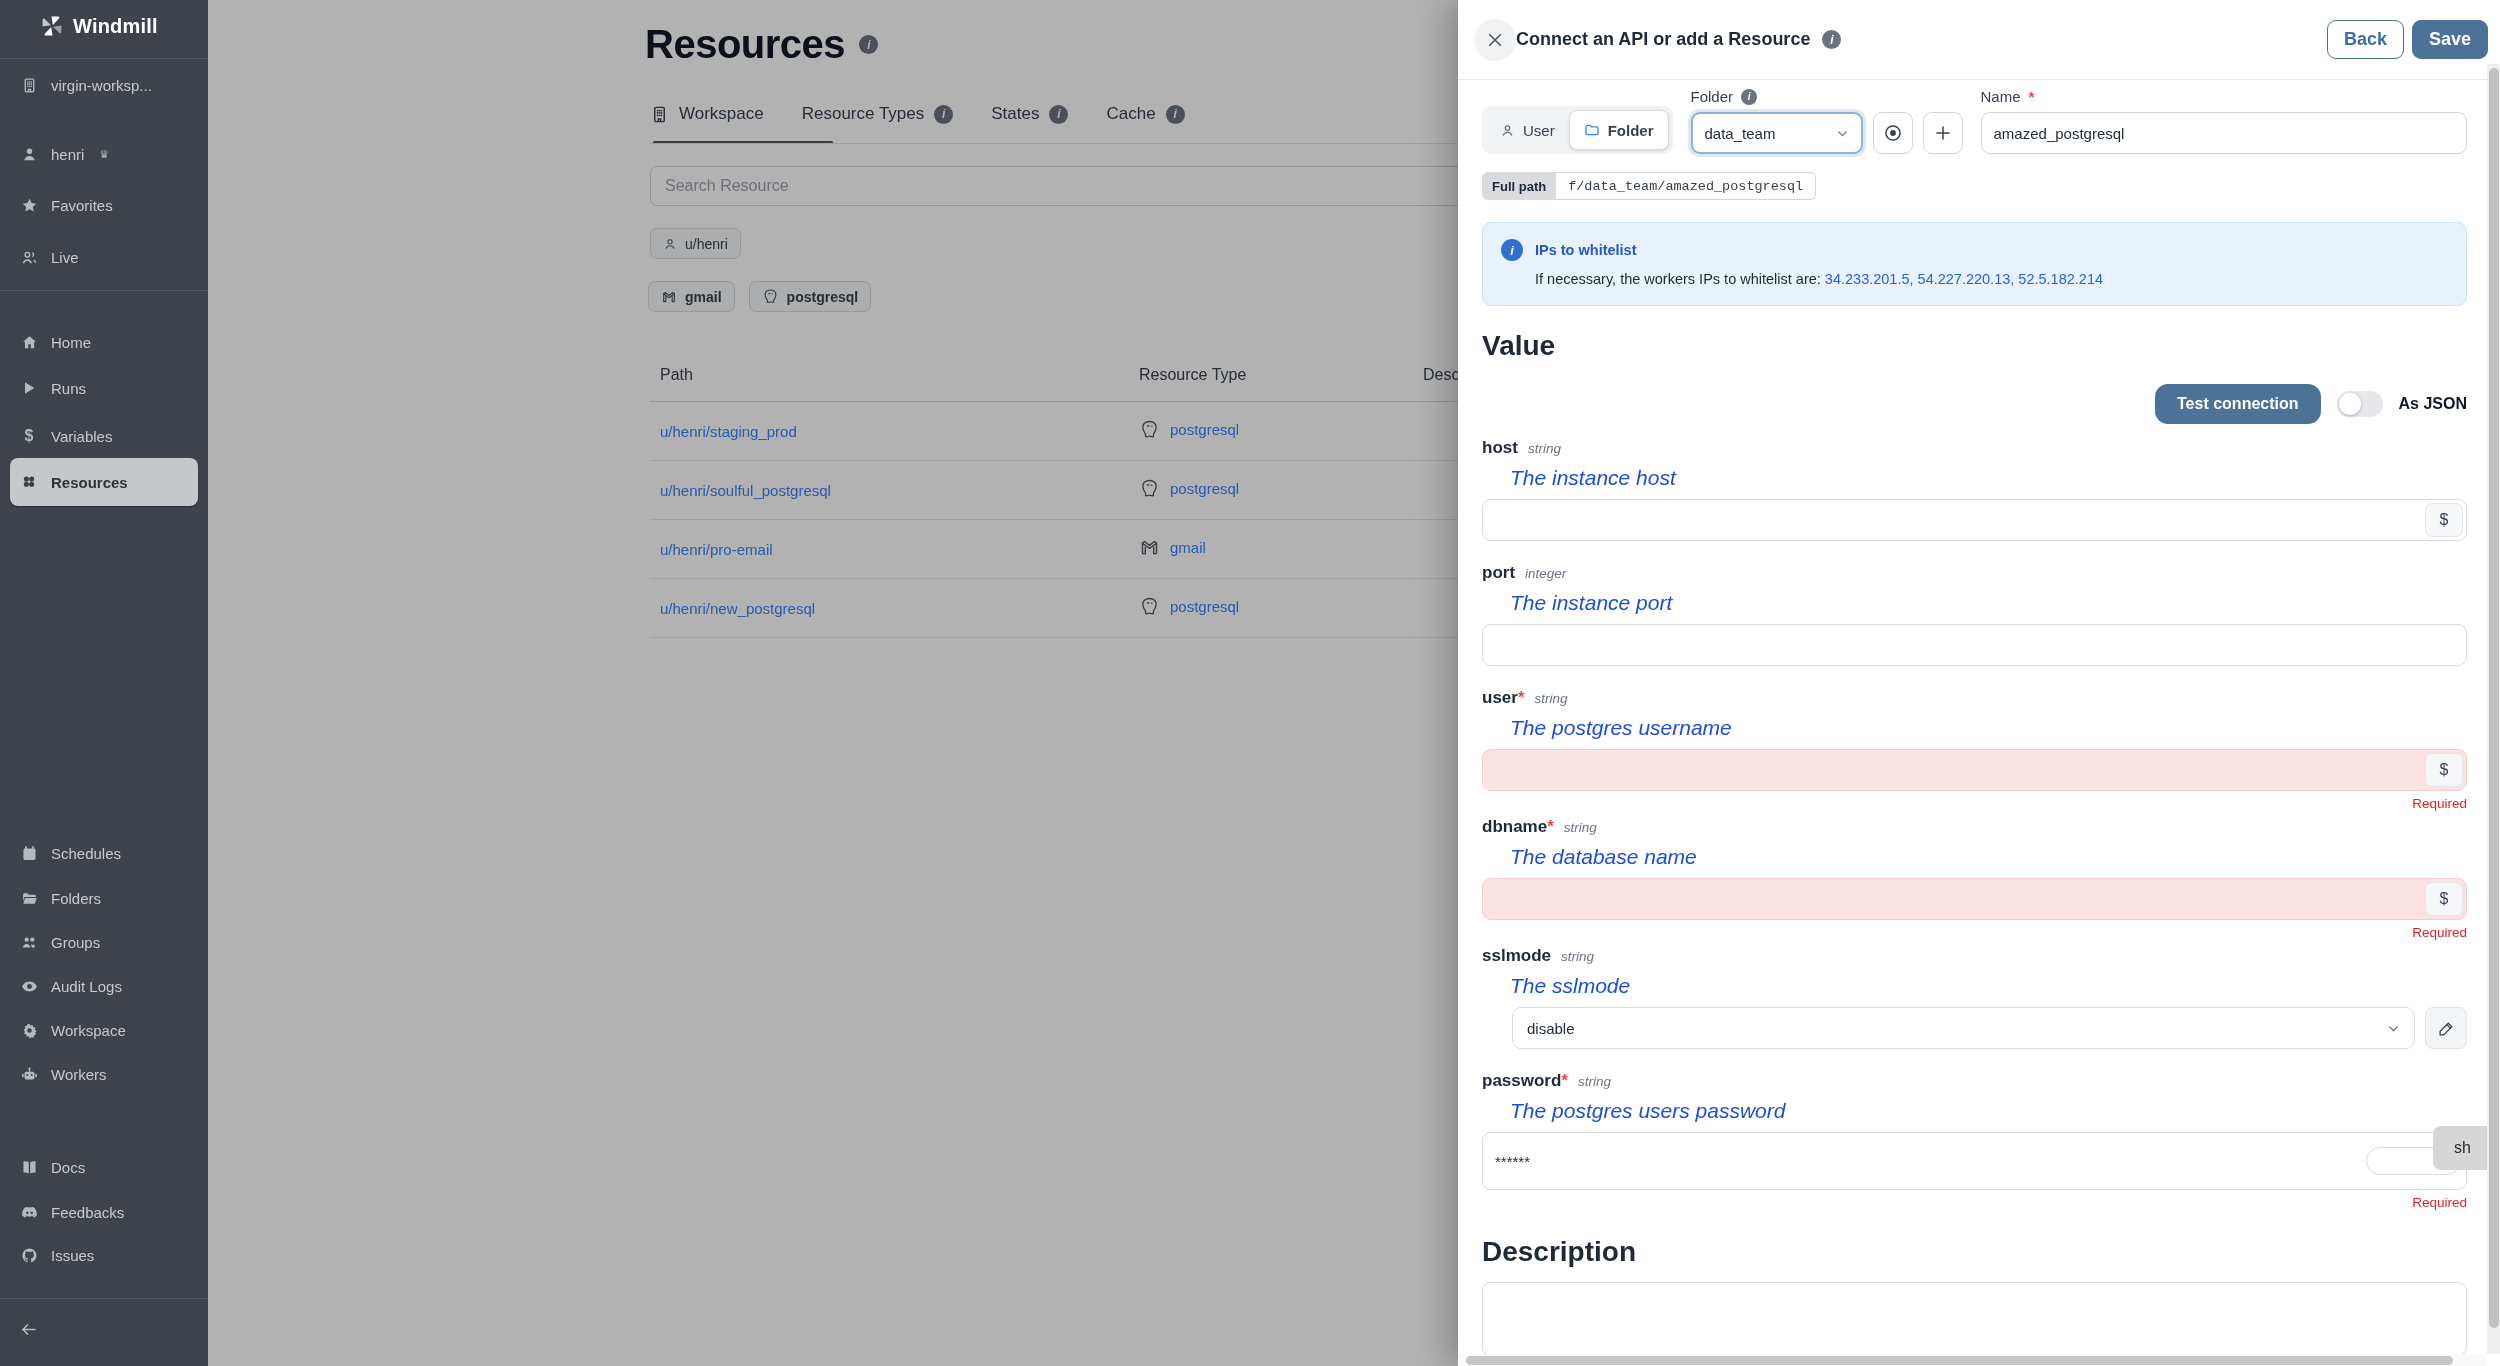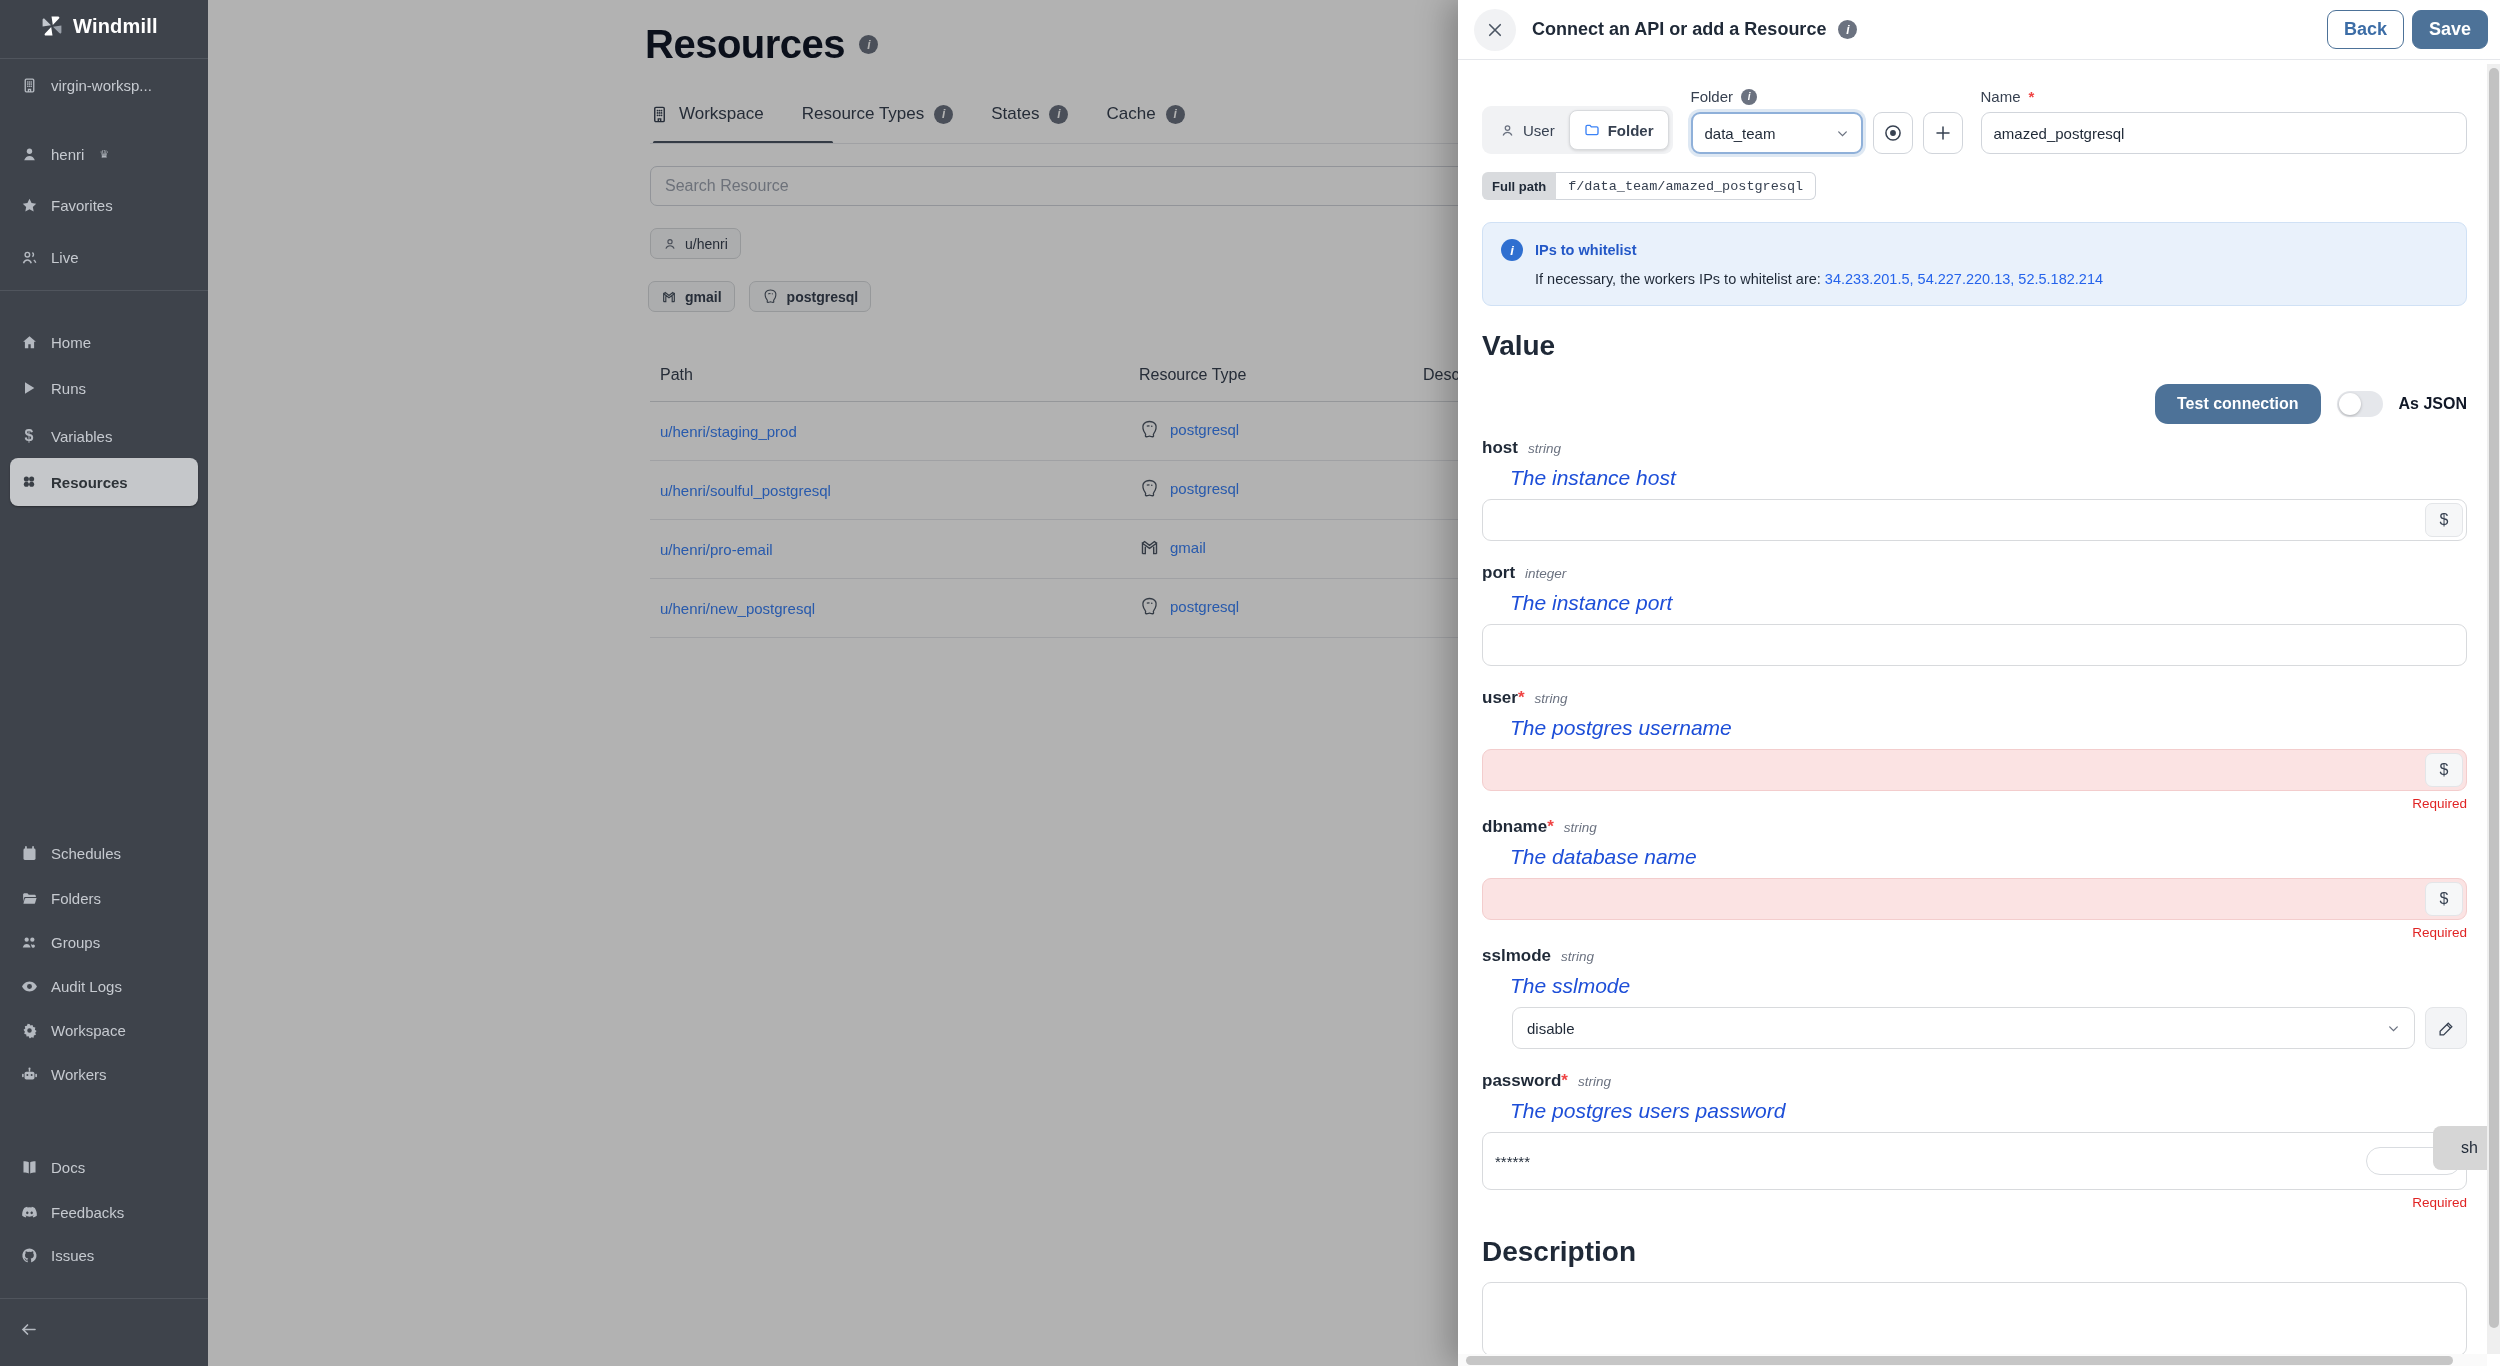--- a/index.html
+++ b/index.html
@@ -40,21 +40,21 @@
   .tbl-row { position:relative; height:59px; border-bottom:1px solid #e5e7eb; font-size:15px; }
   .td-path { position:absolute; left:10px; top:21px; color:#3b82f6; cursor:pointer; }
   .td-type { position:absolute; left:489px; top:17px; display:flex; align-items:center; gap:10px; color:#3b82f6; cursor:pointer; }
   .td-type .ic { color:#4b5563; }
 
   
   .scrim { position:absolute; left:208px; top:0; right:0; bottom:0; background:rgba(0,0,0,.30); z-index:5; }
 
   
   .drawer { position:absolute; left:1458px; top:0; width:1042px; height:1366px; background:#fff; z-index:10; box-shadow:-10px 0 30px rgba(0,0,0,.25); }
-  .dr-header { height:60px; display:flex; align-items:center; padding:0 12px 0 16px; border-bottom:1px solid #e5e7eb; gap:16px; }
+  .dr-header { height:80px; display:flex; align-items:center; padding:0 12px 0 16px; border-bottom:1px solid #e5e7eb; }
   .close-btn { width:42px; height:42px; border-radius:50%; background:#f1f2f4; display:flex; align-items:center; justify-content:center; font-size:20px; color:#4b5563; cursor:pointer; flex:0 0 42px; }
   .dr-title { font-size:18px; font-weight:700; color:#1f2937; display:flex; align-items:center; gap:12px; }
   .dr-actions { margin-left:auto; display:flex; gap:8px; }
   .btn-back { background:#fff; border:1.5px solid #4d7298; color:#3c6da6; font-size:18px; font-weight:700; border-radius:9px; padding:8px 16px; cursor:pointer; }
   .btn-save { background:#4d7298; border:1.5px solid #4d7298; color:#fff; font-size:18px; font-weight:700; border-radius:9px; padding:8px 16px; cursor:pointer; }
   .dr-body { position:absolute; top:64px; left:0; right:13px; bottom:12px; overflow:hidden; padding:24px 20px 0 24px; }
 
   .row1 { display:flex; align-items:flex-end; gap:18px; }
   .seg-group { background:#f1f2f4; border-radius:9px; padding:4px; display:flex; align-items:center; height:48px; }
   .seg { display:flex; align-items:center; gap:8px; font-size:15px; color:#374151; padding:0 14px; height:40px; border-radius:8px; cursor:pointer; }
@@ -99,21 +99,21 @@
   .input-wrap { position:relative; margin-top:9px; }
   .inp { width:100%; height:42px; border:1px solid #d8dadd; border-radius:9px; background:#fff; font-size:15px; padding:0 52px 0 12px; color:#1f2937; font-family:"Liberation Sans",sans-serif; }
   .inp.error { background:#fbe3e3; border-color:#f3cdcd; }
   .dollar-btn { position:absolute; right:4px; top:4px; width:38px; height:34px; background:#f6f7f8; border:1px solid #e3e5e8; border-radius:7px; display:flex; align-items:center; justify-content:center; font-size:16px; color:#374151; cursor:pointer; }
   .required { margin-top:5px; text-align:right; color:#e02424; font-size:13.5px; }
   .sslrow { display:flex; gap:10px; margin-top:9px;padding-left:30px; }
   .ssl-select { flex:1; height:42px; border:1px solid #d8dadd; border-radius:9px; background:#fff; display:flex; align-items:center; justify-content:space-between; padding:0 14px; font-size:15px; color:#1f2937; cursor:pointer; }
   .pencil-btn { width:42px; height:42px; background:#f3f4f6; border:1px solid #e3e5e8; border-radius:8px; display:flex; align-items:center; justify-content:center; cursor:pointer; color:#374151; }
   .pw-input { height:58px; padding-right:120px; }
   .pw-pill { position:absolute; right:6px; top:15px; width:95px; height:28px; border:1px solid #d9dce0; border-radius:14px; background:#fff; cursor:pointer; }
-  .show-tab { position:absolute; right:-20px; top:-6px; width:54px; height:44px; background:#d6d6d6; border-radius:8px 0 0 8px; display:flex; align-items:center; padding-left:28px; font-size:16px; color:#1f2937; cursor:pointer; z-index:3; }
+  .show-tab { position:absolute; right:-20px; top:-6px; width:54px; height:44px; background:#d6d6d6; border-radius:8px 0 0 8px; display:flex; align-items:center; padding-left:21px; font-size:16px; color:#1f2937; cursor:pointer; z-index:3; }
   .h-desc { margin-top:26px; font-size:28px; font-weight:800; color:#1f2937; }
   .desc-area { margin-top:14px; width:100%; height:74px; border:1px solid #d8dadd; border-radius:9px; background:#fff; resize:none; font-family:"Liberation Sans",sans-serif; font-size:15px; padding:10px 12px; color:#1f2937; }
 
   .vscroll { position:absolute; top:64px; right:0; width:13px; bottom:12px; background:#efefef; z-index:12; }
   .vscroll .thumb { position:absolute; left:1.5px; right:1.5px; top:4px; bottom:26px; background:#c2c2c2; border-radius:6px; }
   .hscroll { position:absolute; left:0; right:13px; bottom:0; height:12px; background:#fafafa; z-index:12; }
   .hscroll .thumb { position:absolute; top:1.5px; bottom:1.5px; left:8px; right:34px; background:#c6c6c6; border-radius:6px; }
 
   svg { display:block; }
 </style>

